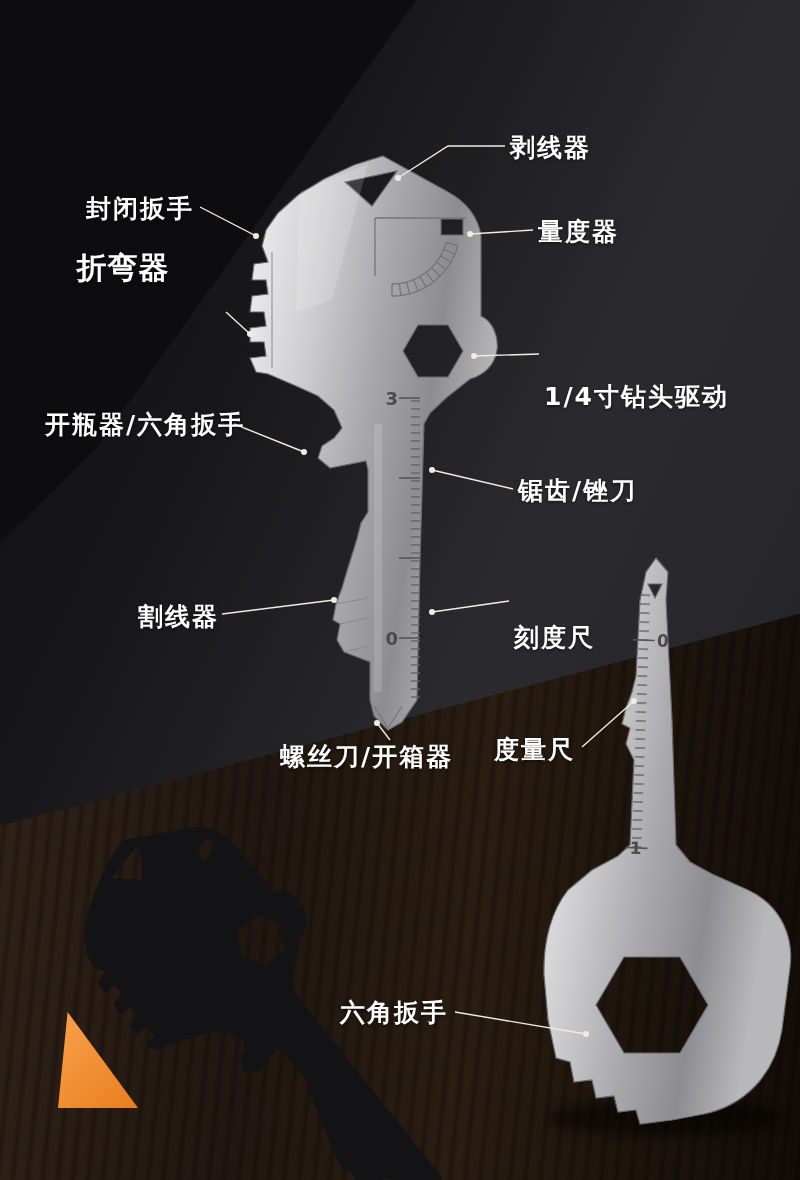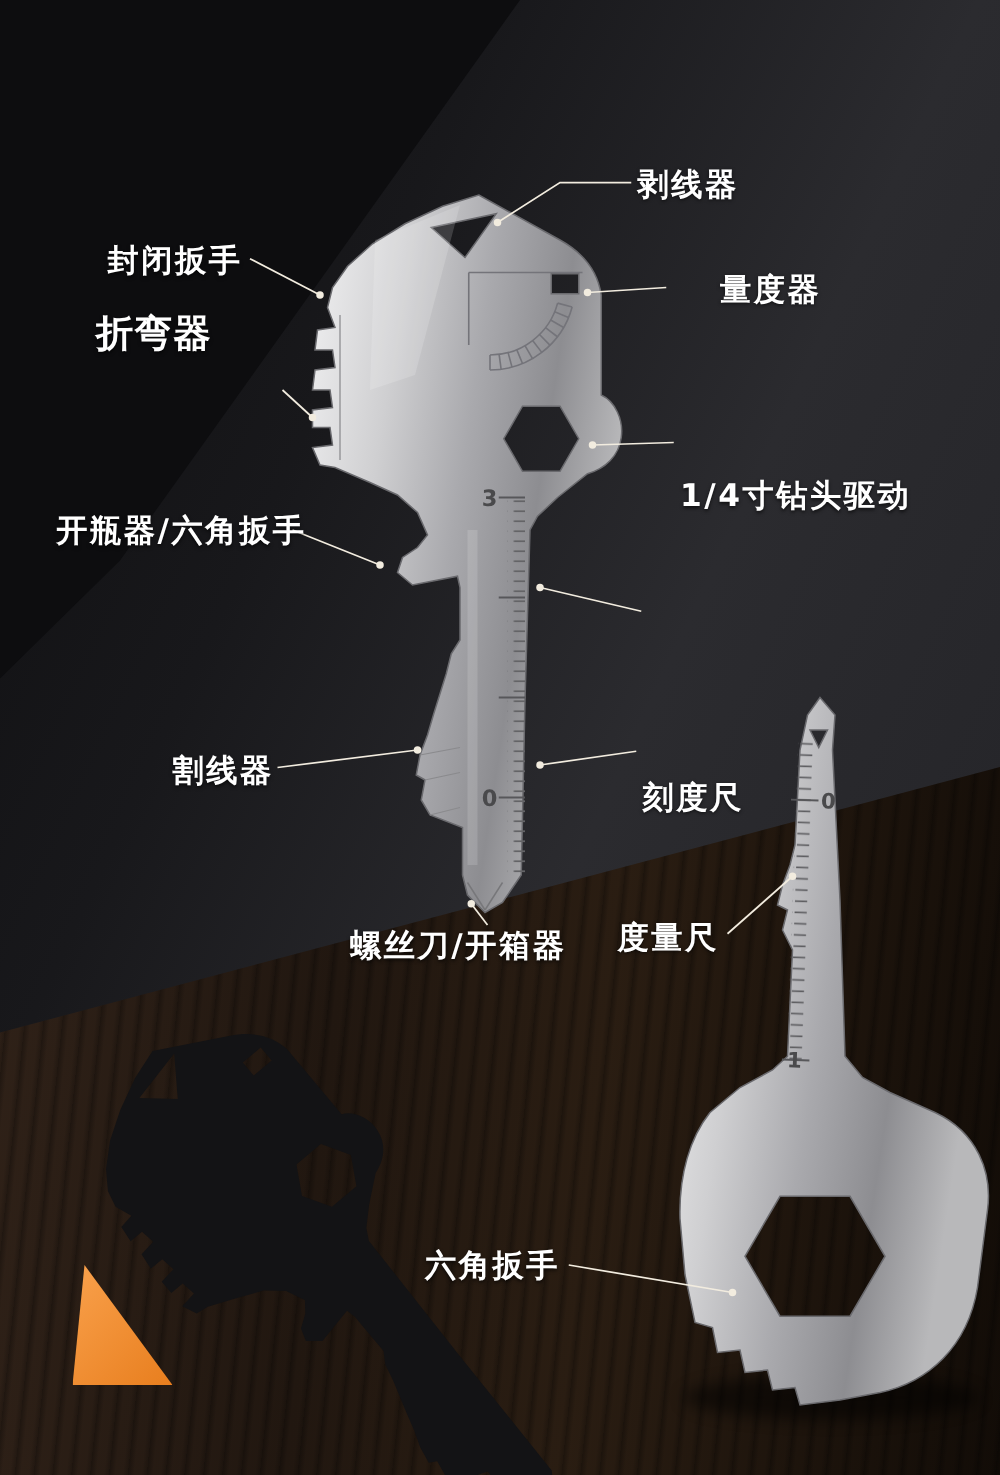--- a/index.html
+++ b/index.html
@@ -180,25 +180,26 @@
       <circle cx="432" cy="612" r="3"></circle>
       <circle cx="377" cy="723" r="3"></circle>
       <circle cx="634" cy="701" r="3"></circle>
       <circle cx="586" cy="1034" r="3"></circle>
     </g>
   </svg>
 
 
   <div class="callout" style="left:510px;top:131px;">剥线器</div>
   <div class="callout" style="left:86px;top:192px;">封闭扳手</div>
-  <div class="callout" style="left:538px;top:215px;margin-left:38px;">量度器</div>
+  <div class="callout" style="left:538px;top:215px;">量度器</div>
   <div class="callout-block" style="left:8px;top:246px;width:230px;">
     <div>折弯器</div>
   </div>
   <div class="callout" style="left:544px;top:340px;margin-top:40px;">1/4寸钻头驱动</div>
   <div class="callout" style="left:45px;top:408px;">开瓶器/六角扳手</div>
+  <div class="callout" style="left:518px;top:474px;">锯齿/锉刀</div>
   <div class="callout" style="left:138px;top:600px;">割线器</div>
   <div class="callout" style="left:514px;top:586px;margin-top:35px;">刻度尺</div>
   <div class="callout" style="left:280px;top:740px;">螺丝刀/开箱器</div>
   <div class="callout" style="left:494px;top:733px;">度量尺</div>
   <div class="callout" style="left:340px;top:996px;">六角扳手</div>
 
 </div>
 
 </body></html>

